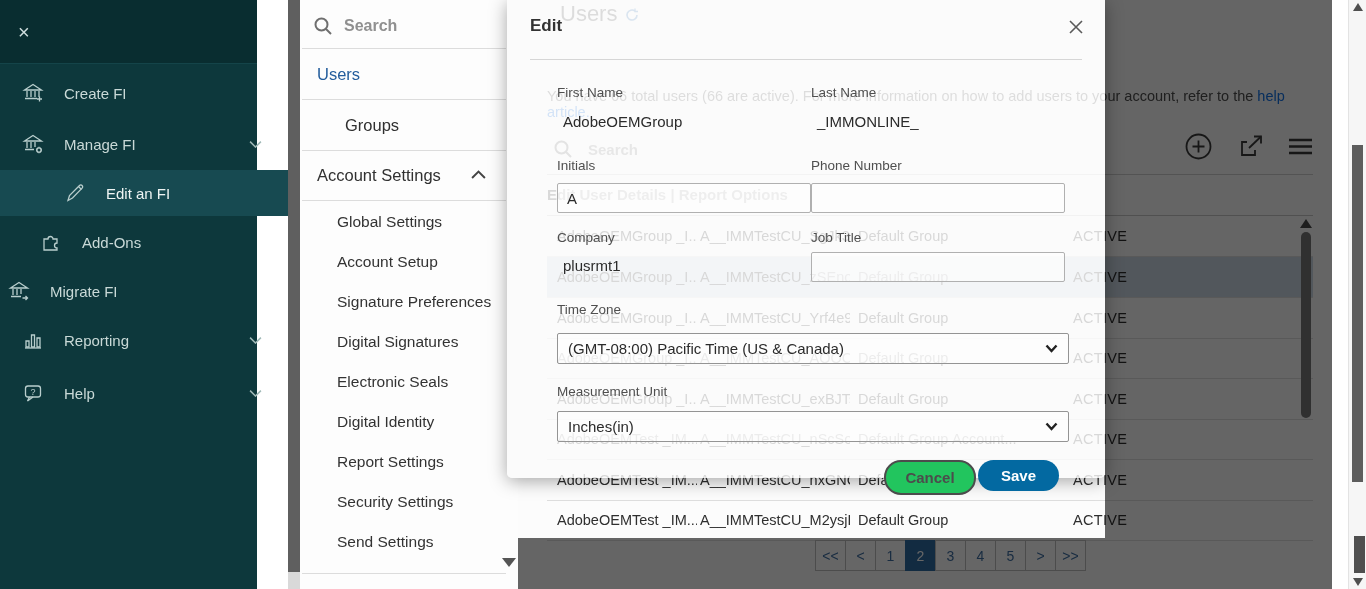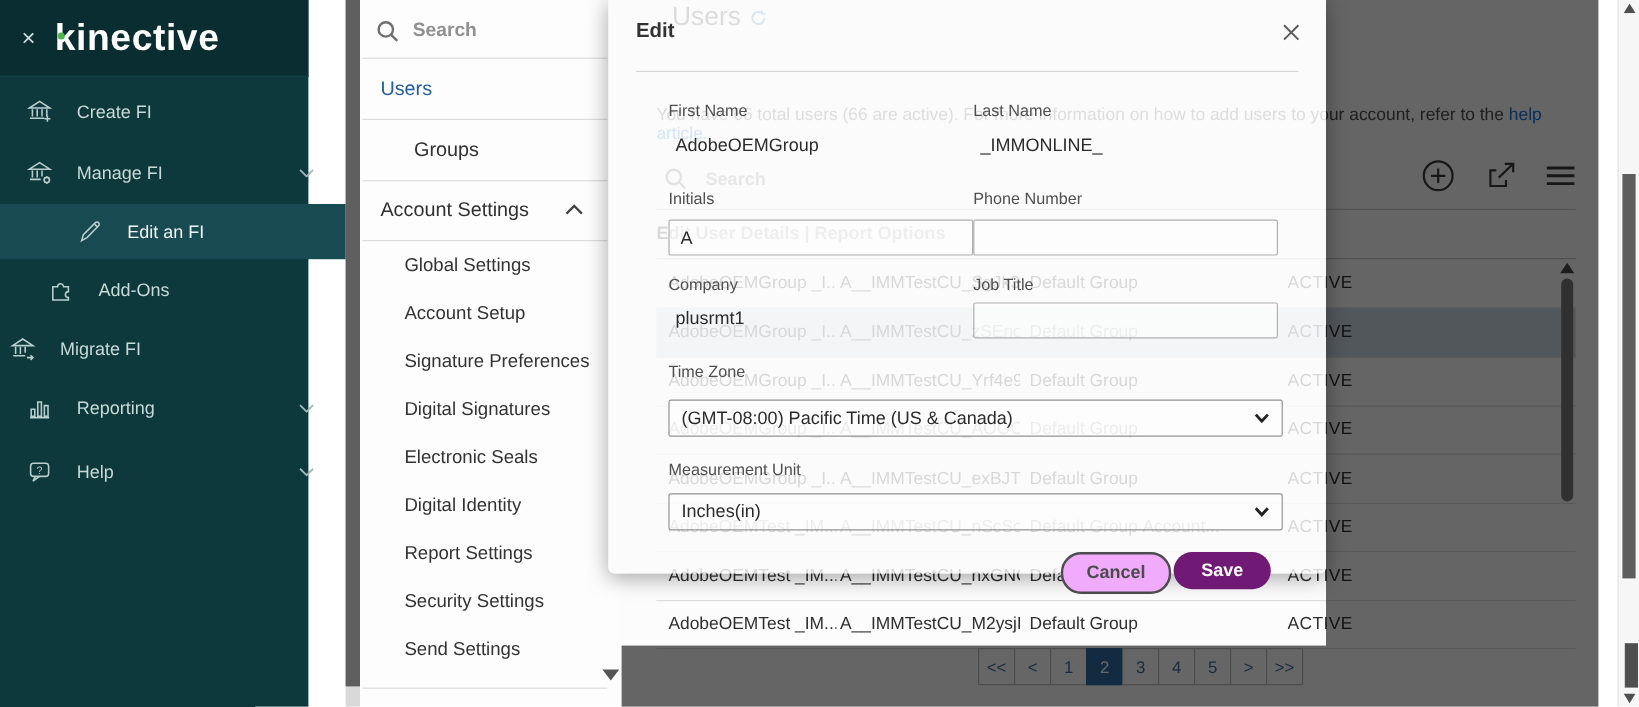--- a/index.html
+++ b/index.html
@@ -76,40 +76,36 @@
   .m-label{position:absolute;font-size:13.5px;color:#4f4f4f;}
   .m-value{position:absolute;font-size:15px;color:#2b2b2b;}
   .m-input{position:absolute;width:243px;height:28px;border:1px solid #b0b0b0;border-radius:2px;
            background:rgba(255,255,255,0.55);font-size:15px;color:#2b2b2b;padding:0 0 0 9px;
            font-family:"Liberation Sans","DejaVu Sans",sans-serif;outline:none;}
   .m-select{position:absolute;width:500px;height:29px;border:1px solid #949494;border-radius:2px;
             background:rgba(255,255,255,0.5);display:flex;align-items:center;font-size:15px;color:#2b2b2b;
             padding-left:10px;cursor:pointer;}
   .m-select .scaret{position:absolute;right:10px;width:13px;height:9px;color:#222222;}
   .btn-cancel{position:absolute;left:377px;top:460px;width:88px;height:31px;border:2px solid #4c4c4c;border-radius:17px;
-              background:#f0abfc;font-size:15px;font-weight:600;color:#4c4c4c;display:flex;align-items:center;justify-content:center;cursor:pointer;}
-  .btn-save{position:absolute;left:471px;top:460px;width:81px;height:31px;border-radius:17px;background:#701a75;
+              background:#22c55e;font-size:15px;font-weight:600;color:#4c4c4c;display:flex;align-items:center;justify-content:center;cursor:pointer;}
+  .btn-save{position:absolute;left:471px;top:460px;width:81px;height:31px;border-radius:17px;background:#0369a1;
             font-size:15px;font-weight:600;color:#ffffff;display:flex;align-items:center;justify-content:center;cursor:pointer;}
 
   
   .pg-sb{left:1348px;top:0;width:18px;height:589px;background:#f6f6f6;border-left:1px solid #e3e3e3;z-index:6;}
   .pg-sb .arrow{position:absolute;left:4px;width:10px;height:8px;color:#4f4f4f;}
   .pg-sb .thumb{position:absolute;left:3px;top:145px;width:11px;height:337px;background:#5d5d5d;}
   .pg-sb .thumb2{position:absolute;left:5px;top:536px;width:11px;height:37px;background:#4f4f4f;}
 </style>
 </head>
 <body>
 
 <div class="abs leftnav">
   <div class="abs logo-band">
     <div class="logo-close">×</div>
-    <div class="logo-text">
-      <span class="logo-dot"></span>
-      <span>kinective</span>
-    </div>
   </div>
 
   <div class="abs nav-item" style="top:73px;padding-left:22px;">
     <span class="nicon">
       <svg viewBox="0 0 22 22" fill="none" stroke="currentColor" stroke-width="1.3">
           <path d="M2.5 8 11 2.5 19.5 8z"></path>
           <path d="M5 9v6M9 9v6M13 9v6M17 9v6M3 16.5h12"></path>
           <path d="M17.5 14.5v5M15 17h5"></path>
         </svg>
     </span>

